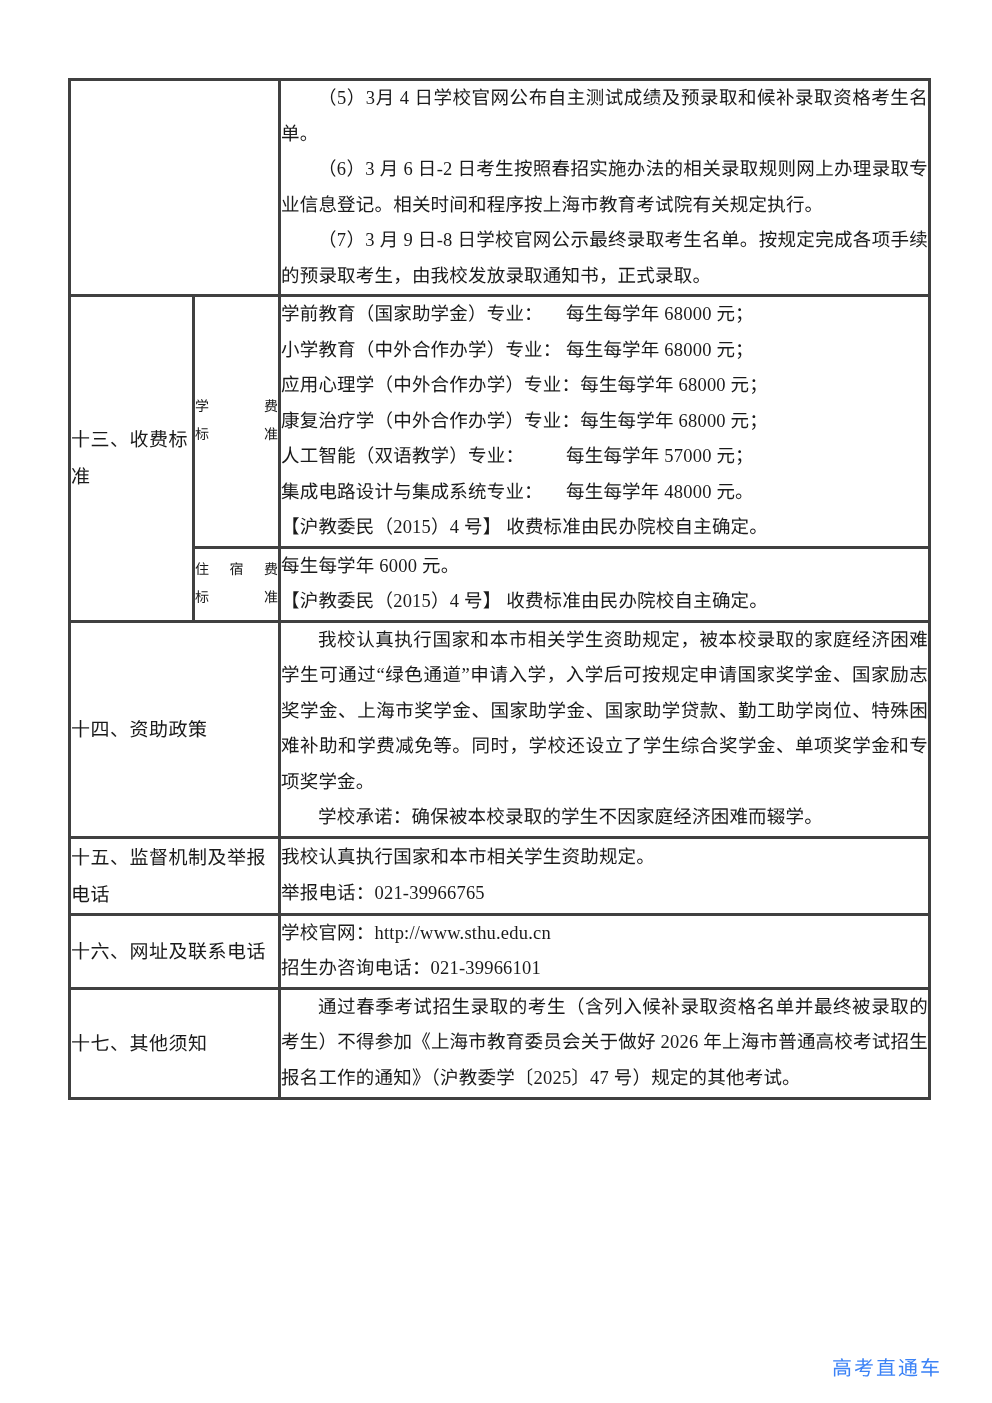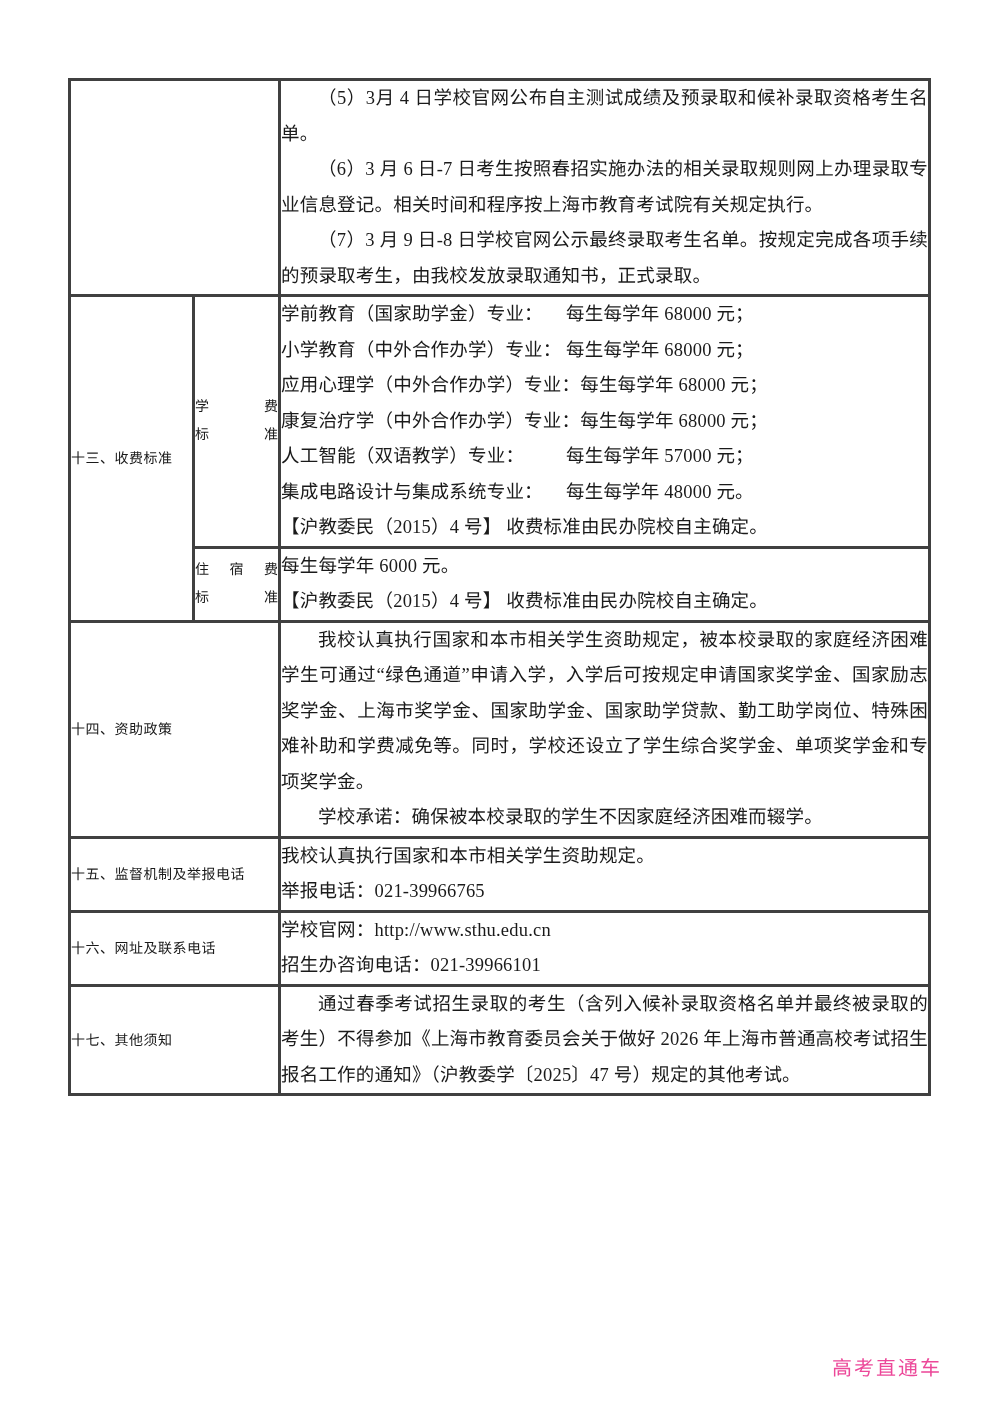--- a/index.html
+++ b/index.html
@@ -48,21 +48,21 @@
   .frame-left   { border-left-width: 3px   !important; }
   .frame-right  { border-right-width: 3px  !important; }
 
   
   col.c-label { width: 124px; }
   col.c-sub   { width: 86px;  }
   col.c-body  { width: 650px; }
 
   
   .label-cell {
-    font-size: 14px;
+    font-size: 19px;
     line-height: 1.95;
     letter-spacing: 0.5px;
     padding: 6px 8px 6px 10px;
     text-align: left;
   }
 
   .sub-cell {
     font-size: 14px;
     line-height: 2.0;
     padding: 6px 9px;
@@ -99,21 +99,21 @@
   }
 
   
   .watermark {
     position: absolute;
     right: 50px;
     top: 1352px;
     font-family: "DejaVu Sans", "Liberation Sans", sans-serif;
     font-size: 20px;
     letter-spacing: 2px;
-    color: #ec4899;
+    color: #3b82f6;
     white-space: nowrap;
     user-select: none;
   }
 </style>
 </head>
 <body>
 
 <div id="page">
 
   <table class="doc-table">
@@ -121,21 +121,21 @@
       <col class="c-label">
       <col class="c-sub">
       <col class="c-body">
     </colgroup>
     <tbody>
 
       <tr>
         <td class="label-cell frame-top frame-left" colspan="2"></td>
         <td class="body-cell frame-top frame-right">
           <p class="ind">（5）3月 4 日学校官网公布自主测试成绩及预录取和候补录取资格考生名单。</p>
-          <p class="ind">（6）3 月 6 日-7 日考生按照春招实施办法的相关录取规则网上办理录取专业信息登记。相关时间和程序按上海市教育考试院有关规定执行。</p>
+          <p class="ind">（6）3 月 6 日-2 日考生按照春招实施办法的相关录取规则网上办理录取专业信息登记。相关时间和程序按上海市教育考试院有关规定执行。</p>
           <p class="ind">（7）3 月 9 日-8 日学校官网公示最终录取考生名单。按规定完成各项手续的预录取考生，由我校发放录取通知书，正式录取。</p>
         </td>
       </tr>
 
       <tr>
         <td class="label-cell frame-left" rowspan="2">十三、收费标准</td>
         <td class="sub-cell">
           <span class="ln">学 费</span>
           <span class="ln">标 准</span>
         </td>

